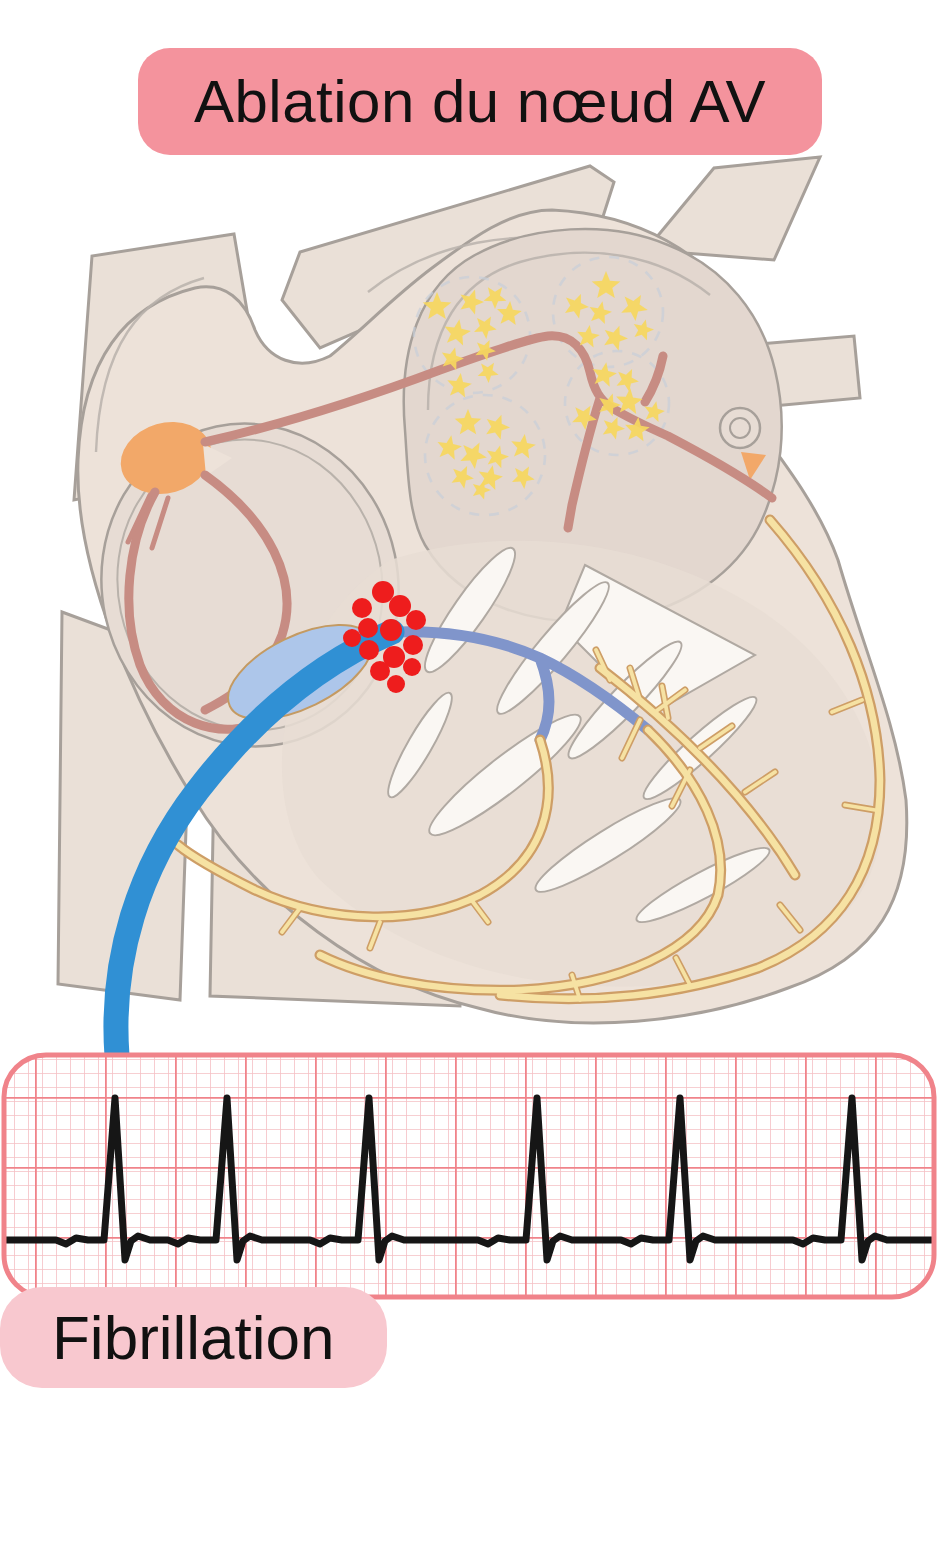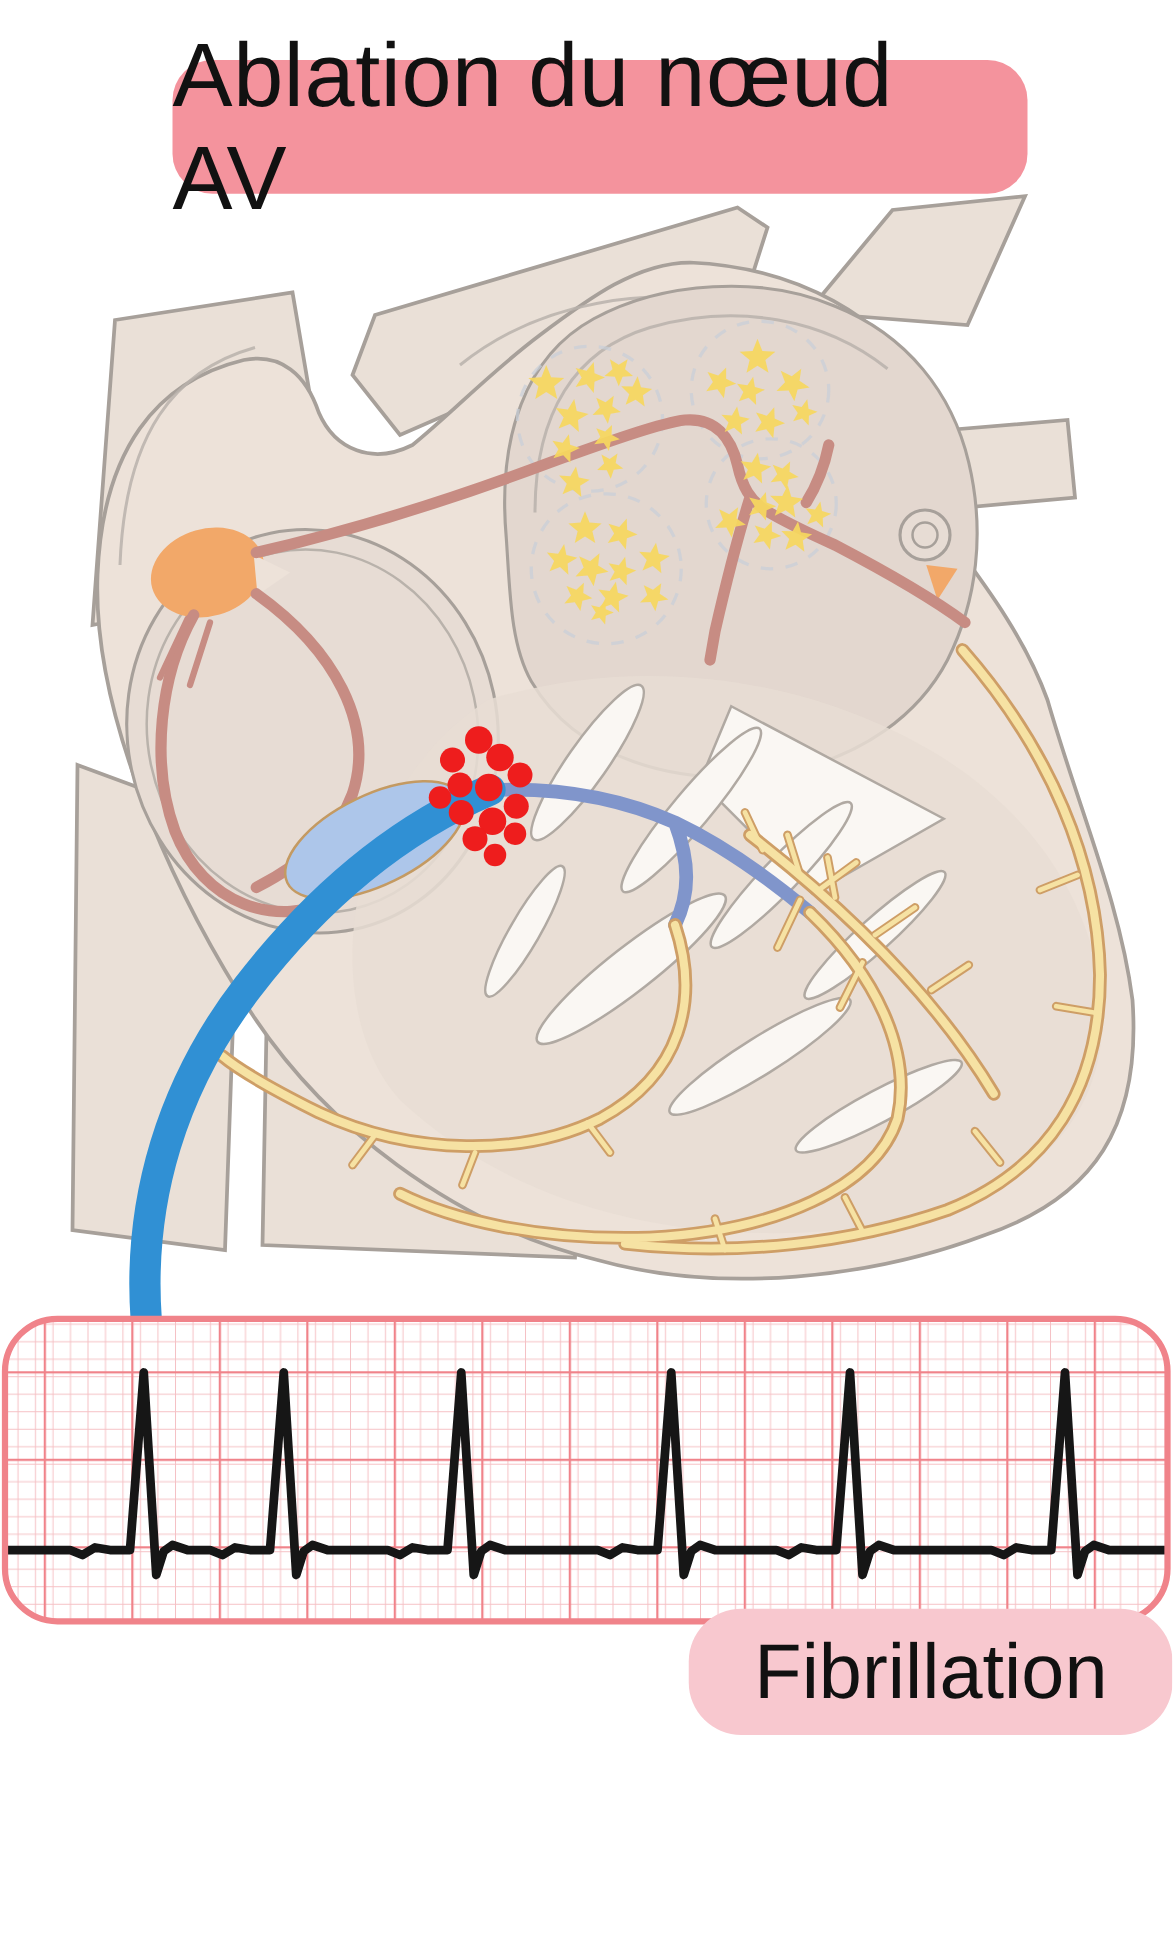--- a/index.html
+++ b/index.html
@@ -2,23 +2,23 @@
 <html style="--banner-bg: #F4939D; --banner-fg: #111111; --caption-bg: #F8C8CF; --caption-fg: #111111; --outline: #A7A09A; --body: #EDE2D9; --body2: #EAE0D7; --chamber: #E7DCD4; --cavity: #E8DDD4; --la: #E3D7CF; --white: #FAF7F3; --wstroke: #B0A9A2; --inner: #B9B2AB; --ostium: #C7CFD9; --san: #F2A869; --tract: #C78C83; --his: #8095CB; --pk-core: #F6E2A3; --pk-edge: #CE9E66; --valveblue: #ADC6EA; --cath: #3090D4;"><head>
 <meta charset="utf-8">
 <style>
   html,body{margin:0;padding:0;background:#ffffff;}
   .stage{position:relative;width:938px;height:1563px;background:#ffffff;overflow:hidden;
          font-family:"Liberation Sans", sans-serif;}
   
   .title-banner{position:absolute;left:138px;top:48px;width:684px;height:107px;
     background:var(--banner-bg,#F4939D);border-radius:32px;display:flex;
     align-items:center;justify-content:center;}
-  .title-banner span{font-size:72px;color:var(--banner-fg,#111);letter-spacing:.5px;}
+  .title-banner span{font-size:60px;color:var(--banner-fg,#111);letter-spacing:.5px;}
   .caption{position:absolute;top:1287px;left:0;width:938px;display:flex;
-    flex-direction:column;align-items:flex-end;}
+    flex-direction:column;align-items:flex-start;}
   .pill{background:var(--caption-bg,#F8C8CF);border-radius:42px;color:var(--caption-fg,#111);
     font-size:62px;line-height:1.05;padding:18px 52px;white-space:nowrap;}
   .pill.second{margin-top:-26px;padding:20px 56px;}
   
   .heart-svg{position:absolute;left:0;top:150px;width:938px;height:910px;}
   .vessel{fill:var(--body2);stroke:var(--outline);stroke-width:3;}
   .bodyshape{fill:var(--body);stroke:var(--outline);stroke-width:3;stroke-linejoin:round;}
   .chamber{fill:var(--chamber);stroke:var(--outline);stroke-width:2.5;}
   .cavity{fill:var(--cavity);stroke:none;opacity:.85;}
   .la{fill:var(--la);stroke:var(--outline);stroke-width:2.5;}

